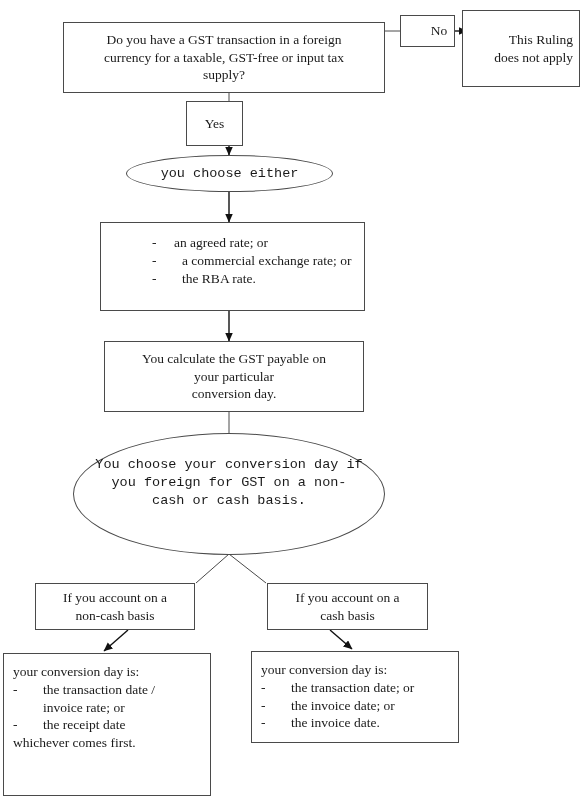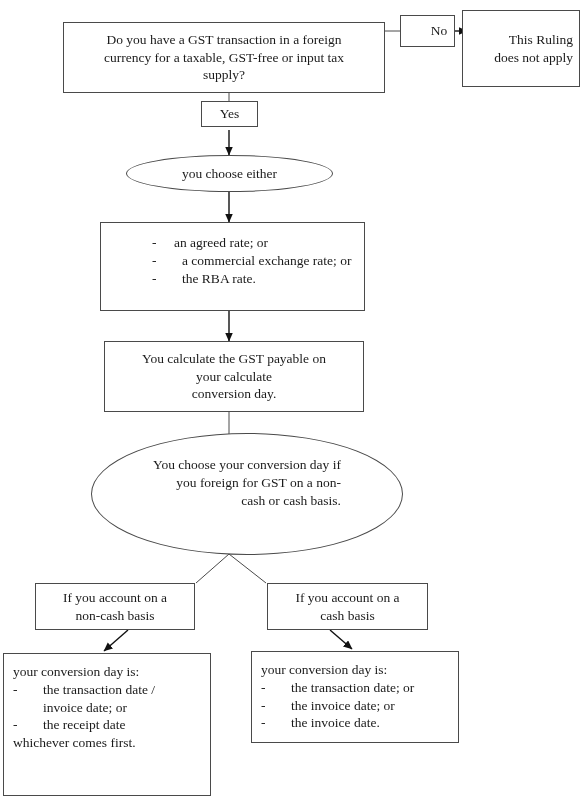--- a/index.html
+++ b/index.html
@@ -56,20 +56,21 @@
     box-sizing: border-box;
     border: 1px solid #4a4a4a;
     border-radius: 50%;
     background: #ffffff;
     display: flex;
     align-items: center;
     justify-content: center;
     text-align: center;
     font-size: 13.5px;
     line-height: 1.32;
+    font-family: Liberation Mono, monospace;
   }
   .listline {
     display: block;
     white-space: pre;
   }
   .dash {
     display: inline-block;
     width: 22px;
   }
   .dash-wide {
@@ -129,47 +130,47 @@
     </div>
   </div>
 
   <div class="node center" style="left:462px; top:10px; width:118px; height:77px;text-align:right;">
     <div class="inner">
       <span class="listline">This Ruling</span>
       <span class="listline">does not apply</span>
     </div>
   </div>
 
-  <div class="node center" style="left:201px; top:101px; width:57px; height:26px;justify-content:center;">
+  <div class="node center" style="left:186px; top:101px; width:57px; height:45px;justify-content:center;">
     <div class="inner">
       <span>Yes</span>
     </div>
   </div>
 
   <div class="ellipse" style="left:126px; top:155px; width:207px; height:37px;">
     <span>you choose either</span>
   </div>
 
   <div class="node topleft" style="left:100px; top:222px; width:265px; height:89px;padding-left:39px;">
     <div class="inner" style="padding:11px 0 0 12px;">
       <span class="listline"><span class="dash">-</span><span>an agreed rate; or</span></span>
       <span class="listline"><span class="dash-wide">-</span><span>a commercial exchange rate; or</span></span>
       <span class="listline"><span class="dash-wide">-</span><span>the RBA rate.</span></span>
     </div>
   </div>
 
   <div class="node center" style="left:104px; top:341px; width:260px; height:71px;">
     <div class="inner">
       <span class="listline">You calculate the GST payable on</span>
-      <span class="listline">your calculate</span>
+      <span class="listline">your particular</span>
       <span class="listline">conversion day.</span>
     </div>
   </div>
 
-  <div class="ellipse" style="left:91px; top:433px; width:312px; height:122px;text-align:right;">
+  <div class="ellipse" style="left:73px; top:433px; width:312px; height:122px;">
     <div style="margin-top:-22px;">
       <span class="listline">You choose your conversion day if</span>
       <span class="listline">you foreign for GST on a non-</span>
       <span class="listline">cash or cash basis.</span>
     </div>
   </div>
 
   <div class="node center" style="left:35px; top:583px; width:160px; height:47px;">
     <div class="inner">
       <span class="listline">If you account on a</span>
@@ -181,21 +182,21 @@
     <div class="inner">
       <span class="listline">If you account on a</span>
       <span class="listline">cash basis</span>
     </div>
   </div>
 
   <div class="node topleft" style="left:3px; top:653px; width:208px; height:143px;">
     <div class="inner" style="padding:9px 0 0 9px;">
       <span class="listline">your conversion day is:</span>
       <span class="listline"><span class="dash-wide">-</span><span>the transaction date /</span></span>
-      <span class="listline"><span class="indent"></span><span>invoice date; or</span></span>
+      <span class="listline"><span class="indent"></span><span>invoice rate; or</span></span>
       <span class="listline"><span class="dash-wide">-</span><span>the receipt date</span></span>
       <span class="listline">whichever comes first.</span>
     </div>
   </div>
 
   <div class="node topleft" style="left:251px; top:651px; width:208px; height:92px;">
     <div class="inner" style="padding:9px 0 0 9px;">
       <span class="listline">your conversion day is:</span>
       <span class="listline"><span class="dash-wide">-</span><span>the transaction date; or</span></span>
       <span class="listline"><span class="dash-wide">-</span><span>the invoice date; or</span></span>

